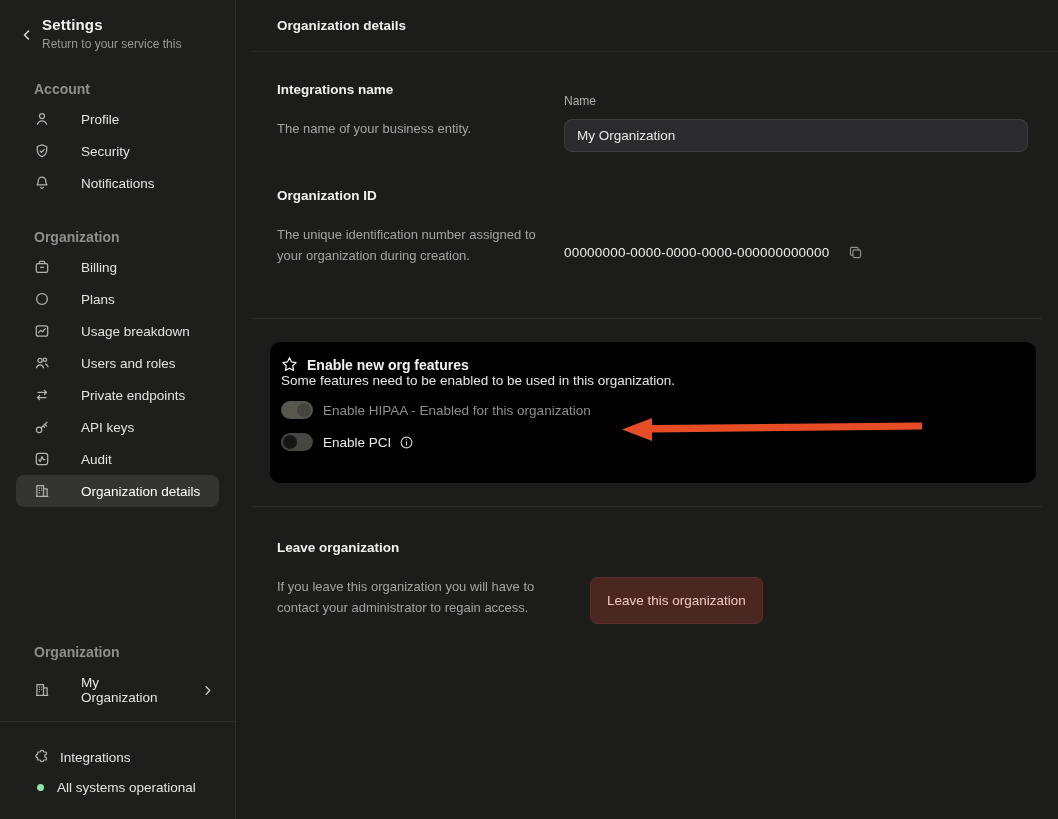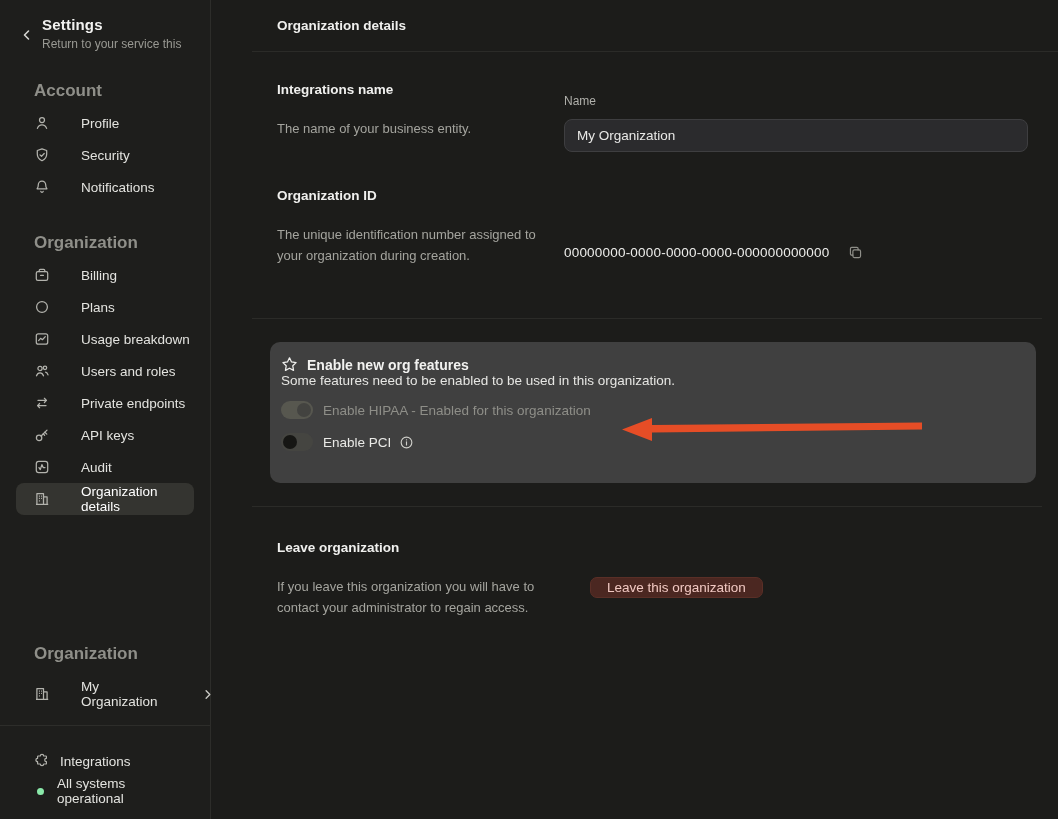--- a/index.html
+++ b/index.html
@@ -1,26 +1,26 @@
 <!DOCTYPE html>
 <html><head>
 <meta charset="utf-8">
 <style>
   * { margin:0; padding:0; box-sizing:border-box; }
   html,body { background:#141412; }
   body { font-family:"Liberation Sans", sans-serif; -webkit-font-smoothing:antialiased; }
   .app{ position:relative; width:1058px; height:819px; background:#1c1c1a; overflow:hidden; color:#ececea; }
 
   
-  .sidebar{ position:absolute; left:0; top:0; width:211px; height:819px; background:#1e1e1c; border-right:1px solid #2d2d2a; }
+  .sidebar{ position:absolute; left:0; top:0; width:236px; height:819px; background:#1e1e1c; border-right:1px solid #2d2d2a; }
   .sb-header{ position:relative; padding:16px 12px 0 42px; }
   .sb-back{ position:absolute; left:18px; top:26px; width:18px; height:18px; display:flex; align-items:center; justify-content:center; color:#d6d6d2; cursor:pointer; }
   .sb-title{ font-size:15px; font-weight:700; color:#f2f2f0; letter-spacing:.2px; }
   .sb-sub{ margin-top:4px; font-size:12px; color:#999993; }
-  .sb-label{ margin:30px 16px 6px 34px; font-size:17px; font-weight:600; color:#8f8f89; }
+  .sb-label{ margin:30px 16px 6px 34px; font-size:14px; font-weight:600; color:#8f8f89; }
   .sb-label.tight{ margin-top:0; }
   .nav{ margin-top:2px; }
   .nav-item{ display:flex; align-items:center; height:32px; margin:0 16px; padding:0 0 0 18px; border-radius:8px; font-size:13.5px; color:#e3e3df; cursor:pointer;gap:21px; }
   .nav-item .ni-icon{ width:16px; height:16px; margin-right:10px; display:flex; align-items:center; justify-content:center; color:#b3b3ad; flex:0 0 16px; }
   .nav-item.selected{ background:#343430; color:#ffffff; }
   .nav-item .spacer{ flex:1; }
   .sb-bottom{ position:absolute; left:0; right:0; top:644px; }
   .sb-footer{ margin-top:15px; border-top:1px solid #2d2d2a; padding-top:20px; }
   .foot-item{ display:flex; align-items:center; height:30px; margin:0 16px; padding-left:18px; font-size:13.5px; color:#e3e3df; cursor:pointer; }
   .foot-item .ni-icon{ width:16px; height:16px; margin-right:10px; display:flex; align-items:center; justify-content:center; color:#b3b3ad; }
@@ -35,39 +35,39 @@
   .sec-desc{ margin-top:21px; font-size:13px; line-height:21px; color:#a4a49e; width:270px; }
   .row{ position:absolute; left:25px; right:16px; }
   .right-col{ position:absolute; left:287px; top:12px; right:0; }
   .field-label{ font-size:12px; color:#b0b0ab; }
   .text-input{ display:block; margin-top:11px; width:464px; height:33px; background:#2b2b2d; border:1px solid #3e3e40; border-radius:8px; padding:0 12px; font-size:13.5px; color:#e9e9e7; font-family:"Liberation Sans", sans-serif; outline:none; }
   .id-row{ display:flex; align-items:center; margin-top:44px; }
   .id-value{ font-size:13.5px; font-weight:500; color:#ededeb; letter-spacing:.2px; }
   .copy-btn{ margin-left:18px; width:16px; height:16px; color:#8f8f89; display:flex; align-items:center; justify-content:center; cursor:pointer; }
 
   
-  .card{ position:absolute; left:18px; top:342px; width:766px; height:141px; background:#404040; border-radius:10px; padding:14px 20px 0 11px; }
+  .card{ position:absolute; left:18px; top:342px; width:766px; height:141px; background:#000000; border-radius:10px; padding:14px 20px 0 11px; }
   .card-head{ display:flex; align-items:center; gap:9px; }
   .card-star{ width:17px; height:17px; color:#f0f0ee; display:flex; align-items:center; justify-content:center; }
   .card-title{ font-size:14px; font-weight:700; color:#f2f2f0; }
   .card-desc{ font-size:13.5px; color:#e6e6e3; }
   .toggle-row{ display:flex; align-items:center; margin-top:12px; height:20px; }
   .toggle{ width:32px; height:18px; border-radius:9px; position:relative; cursor:pointer; flex:0 0 32px; }
   .toggle .knob{ position:absolute; top:2px; width:14px; height:14px; border-radius:50%; }
   .toggle.on-disabled{ background:#57574f; }
   .toggle.on-disabled .knob{ right:2px; background:#434340; }
   .toggle.off{ background:#454541; }
   .toggle.off .knob{ left:2px; background:#161614; }
   .toggle-label{ margin-left:10px; font-size:13.5px; }
   .toggle-label.muted{ color:#8e8e88; }
   .toggle-label.normal{ color:#e9e9e6; }
   .info-icon{ margin-left:8px; width:15px; height:15px; color:#cfcfca; display:flex; align-items:center; justify-content:center; cursor:pointer; }
 
   
-  .danger-btn{ position:absolute; left:313px; top:37px; height:21px; padding:0 16px; background:#4b2721; border:1px solid #5a2f27; border-radius:7px; font-size:13.5px; color:#f1c8c2; font-family:"Liberation Sans", sans-serif; cursor:pointer; }
+  .danger-btn{ position:absolute; left:313px; top:37px; height:47px; padding:0 16px; background:#4b2721; border:1px solid #5a2f27; border-radius:7px; font-size:13.5px; color:#f1c8c2; font-family:"Liberation Sans", sans-serif; cursor:pointer; }
 
   
   .arrow-overlay{ position:absolute; left:365px; top:410px; width:312px; height:36px; pointer-events:none; }
   svg{ display:block; }
 </style>
 </head>
 <body>
 
 <div class="app">
 

